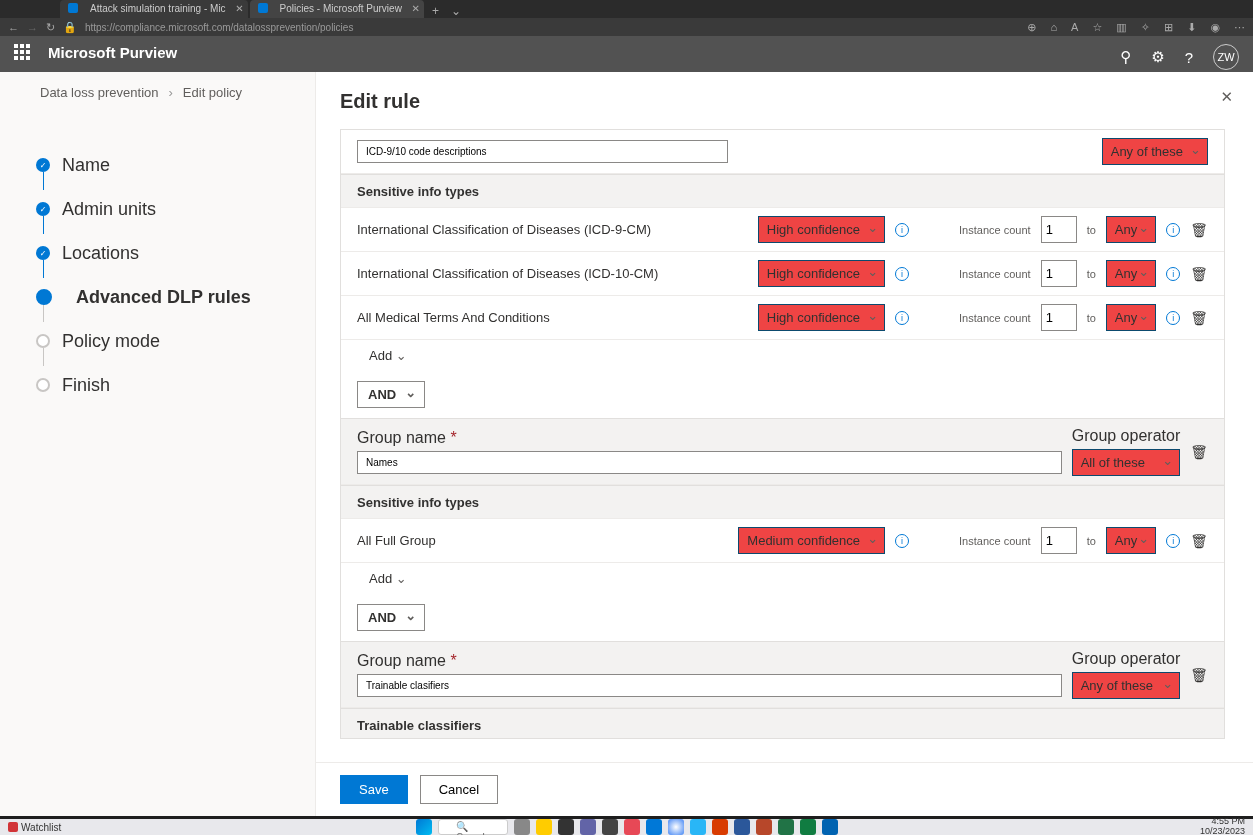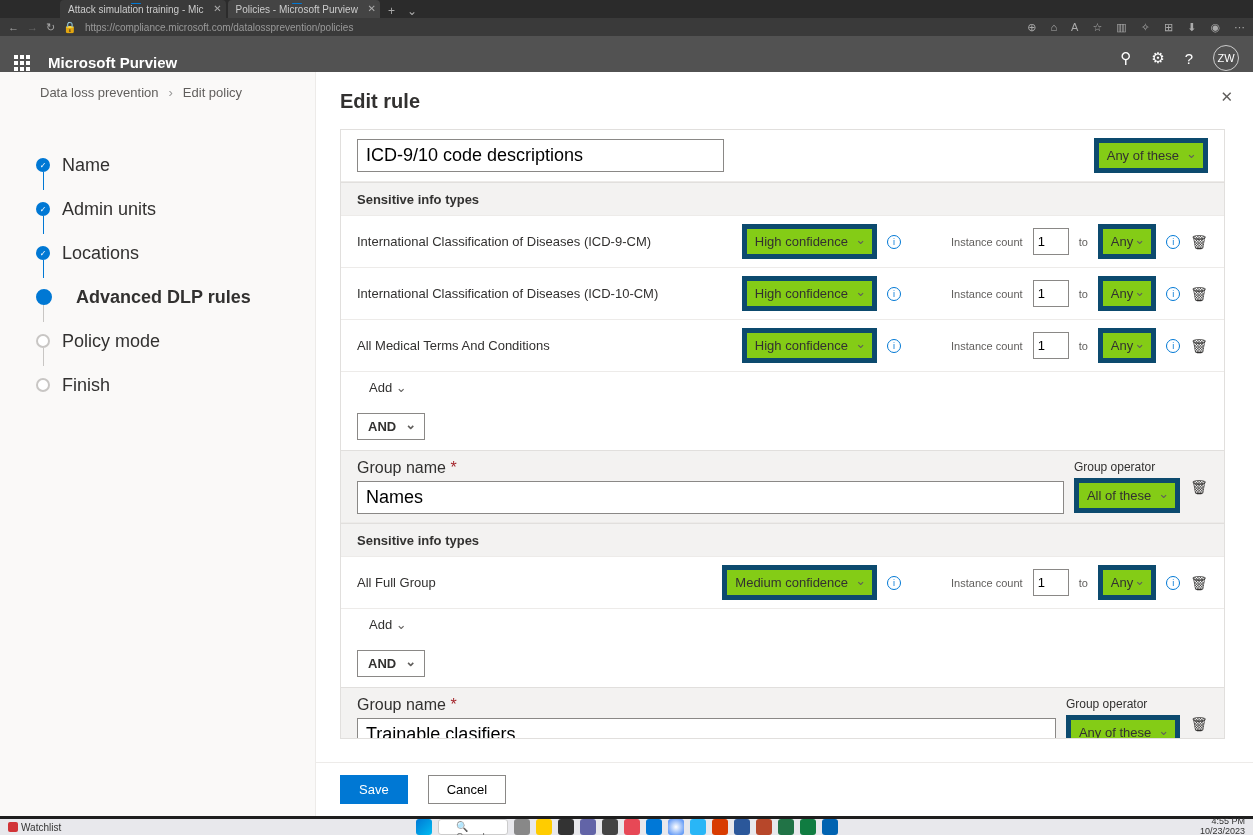--- a/index.html
+++ b/index.html
@@ -4,32 +4,32 @@
 <style>
 * { box-sizing: border-box; margin: 0; padding: 0; font-family: "Segoe UI", sans-serif; }
 body { background: #1e1e1e; width: 1253px; height: 835px; overflow: hidden; font-size: 13px; color: #323130; }
 
 
 .browser-top { background: #2b2b2b; height: 18px; display: flex; align-items: center; padding: 0 4px; }
 .inprivate-badge { background: #333; color: #fff; font-size: 9px; padding: 1px 4px; border-radius: 2px; display: flex; align-items: center; gap: 3px; }
 .inprivate-badge .dot { width: 10px; height: 10px; border-radius: 50%; background: linear-gradient(135deg,#4a9eff,#4ade80); }
 .window-controls { margin-left: auto; display: flex; gap: 18px; color: #aaa; font-size: 10px; }
 .tabs-bar { background: #2b2b2b; height: 18px; display: flex; align-items: flex-end; padding-left: 60px; gap: 0; position: relative; top: -18px; }
-.tab { background: #3a3a3a; color: #ccc; font-size: 10px; padding: 3px 22px 3px 8px; border-radius: 4px 4px 0 0; margin-right: 2px; position: relative; min-width: 110px; display: flex; align-items: center; gap: 0; height: 18px; flex-direction: column; }
+.tab { background: #3a3a3a; color: #ccc; font-size: 10px; padding: 3px 22px 3px 8px; border-radius: 4px 4px 0 0; margin-right: 2px; position: relative; min-width: 110px; display: flex; align-items: flex-start; gap: 12px; height: 18px; }
 .tab.active { background: #444; }
 .tab .favicon { width: 10px; height: 10px; background: #0078d4; border-radius: 2px; display: inline-block; }
 .tab .close { position: absolute; right: 4px; font-size: 10px; color: #aaa; }
 .new-tab { color: #aaa; font-size: 12px; padding: 0 6px; }
 .url-bar-row { background: #3a3a3a; height: 18px; display: flex; align-items: center; padding: 0 8px; gap: 8px; position: relative; top: -18px; }
 .nav-btn { color: #aaa; font-size: 11px; }
 .url-input { flex: 1; color: #999; font-size: 10px; }
 .url-icons { display: flex; gap: 14px; color: #aaa; font-size: 11px; }
 
 
-.app-header { background: #525252; height: 36px; display: flex; align-items: flex-end; padding: 1px 14px; color: #fff; position: relative; top: -18px; }
+.app-header { background: #525252; height: 36px; display: flex; align-items: flex-start; padding: 8px 14px; color: #fff; position: relative; top: -18px; }
 .waffle { width: 16px; height: 16px; display: grid; grid-template-columns: repeat(3,4px); grid-template-rows: repeat(3,4px); gap: 2px; margin-right: 18px; }
 .waffle span { background: #fff; }
 .app-title { font-size: 15px; font-weight: 600; }
 .header-icons { margin-left: auto; display: flex; align-items: center; gap: 20px; font-size: 15px; }
 .avatar { width: 26px; height: 26px; border-radius: 50%; border: 1px solid #ccc; display: flex; align-items: center; justify-content: center; font-size: 11px; }
 
 
 .app-body { position: relative; top: -18px; background: #faf9f8; height: 744px; display: flex; }
 .breadcrumb-bar { position: absolute; top: 0; left: 0; right: 0; height: 40px; display: flex; align-items: center; padding: 0 40px; font-size: 13px; color: #605e5c; }
 .breadcrumb-bar .sep { margin: 0 10px; color: #999; }
@@ -51,45 +51,45 @@
 .close-panel { position: absolute; top: 16px; right: 20px; font-size: 15px; color: #605e5c; cursor: pointer; }
 .panel-title { font-size: 20px; font-weight: 600; margin-bottom: 16px; }
 
 .scroll-area { height: 610px; overflow-y: auto; border: 1px solid #e1dfdd; border-top: none; }
 .scroll-area::-webkit-scrollbar { width: 14px; }
 .scroll-area::-webkit-scrollbar-thumb { background: #c8c6c4; border-radius: 7px; border: 3px solid #fff; }
 
 .row { display: flex; align-items: center; padding: 8px 16px; border-bottom: 1px solid #edebe9; gap: 10px; min-height: 34px; }
 .row.header-row { background: #f3f2f1; font-weight: 600; border-top: 1px solid #e1dfdd; }
 .row.group-row { background: #f3f2f1; border-top: 1px solid #e1dfdd; }
-.row .text-input { flex: 1; border: 1px solid #8a8886; padding: 5px 8px; font-size: 18px; background: #fff; max-width: 700px; }
+.row .text-input { flex: 1; border: 1px solid #8a8886; padding: 5px 8px; font-size: 10px; background: #fff; max-width: 700px; }
 .row .flex-spacer { flex: 1; }
-.dropdown { border: 5px solid #0c4a6e; padding: 5px 24px 5px 8px; font-size: 13px; background: #84cc16; position: relative; min-width: 110px; display: inline-block; }
+.dropdown { border: 1px solid #0c4a6e; padding: 5px 24px 5px 8px; font-size: 13px; background: #ef4444; position: relative; min-width: 110px; display: inline-block; }
 .dropdown::after { content: "⌄"; position: absolute; right: 6px; top: 3px; color: #605e5c; font-size: 13px; }
 .dropdown.small { min-width: 70px; }
 .dropdown.tiny { min-width: 38px; padding-right: 18px; }
 .info-icon { width: 14px; height: 14px; border: 1px solid #0078d4; border-radius: 50%; color: #0078d4; font-size: 9px; display: flex; align-items: center; justify-content: center; cursor: pointer; }
 .delete-icon { color: #323130; font-size: 14px; cursor: pointer; }
 .instance-label { font-size: 11px; color: #605e5c; }
 .count-input { width: 36px; border: 1px solid #8a8886; padding: 5px 4px; font-size: 13px; text-align: left; }
 .to-label { font-size: 11px; color: #605e5c; }
 .logic-row { padding: 10px 16px; }
 .logic-dd { border: 1px solid #8a8886; padding: 5px 28px 5px 10px; font-size: 13px; font-weight: 600; background: #fff; position: relative; display: inline-block; }
 .logic-dd::after { content: "⌄"; position: absolute; right: 8px; top: 3px; color: #605e5c; }
 .add-row { padding: 8px 16px 8px 28px; }
 .add-btn { font-size: 13px; color: #323130; cursor: pointer; }
 .add-btn::after { content: " ⌄"; color: #605e5c; }
 .group-label-col { display: flex; flex-direction: column; gap: 4px; flex: 1; max-width: 720px; }
 .group-label-col label { font-size: 16px; color: #323130; }
 .group-label-col .req { color: #a4262c; }
 .group-op-col { display: flex; flex-direction: column; gap: 4px; }
-.group-op-col label { font-size: 12px; color: #323130; }
-
-
-.footer { position: absolute; bottom: 0; left: 0; right: 0; height: 54px; padding: 12px 24px; background: #fff; display: flex; gap: 20px; border-top: 1px solid #edebe9; }
+.group-op-col label { font-size: 16px; color: #323130; }
+
+
+.footer { position: absolute; bottom: 0; left: 0; right: 0; height: 54px; padding: 12px 24px; background: #fff; display: flex; gap: 12px; border-top: 1px solid #edebe9; }
 .btn { padding: 6px 18px; font-size: 13px; border: 1px solid #8a8886; background: #fff; cursor: pointer; }
 .btn.primary { background: #0078d4; color: #fff; border-color: #0078d4; }
 
 
 .taskbar { position: absolute; bottom: 0; left: 0; right: 0; height: 16px; background: #e8e8ec; display: flex; align-items: center; padding: 0 8px; font-size: 10px; color: #333; }
 .taskbar .watch { display: flex; align-items: center; gap: 3px; }
 .taskbar .watch-icon { width: 10px; height: 10px; background: #d13438; border-radius: 2px; }
 .taskbar .center { position: absolute; left: 50%; transform: translateX(-50%); display: flex; align-items: center; gap: 6px; }
 .taskbar .center span { width: 16px; height: 16px; border-radius: 3px; display: inline-block; }
 .taskbar .search { border: 1px solid #ccc; border-radius: 12px; padding: 1px 50px 1px 18px; font-size: 10px; color: #666; background: #fff; position: relative; }

